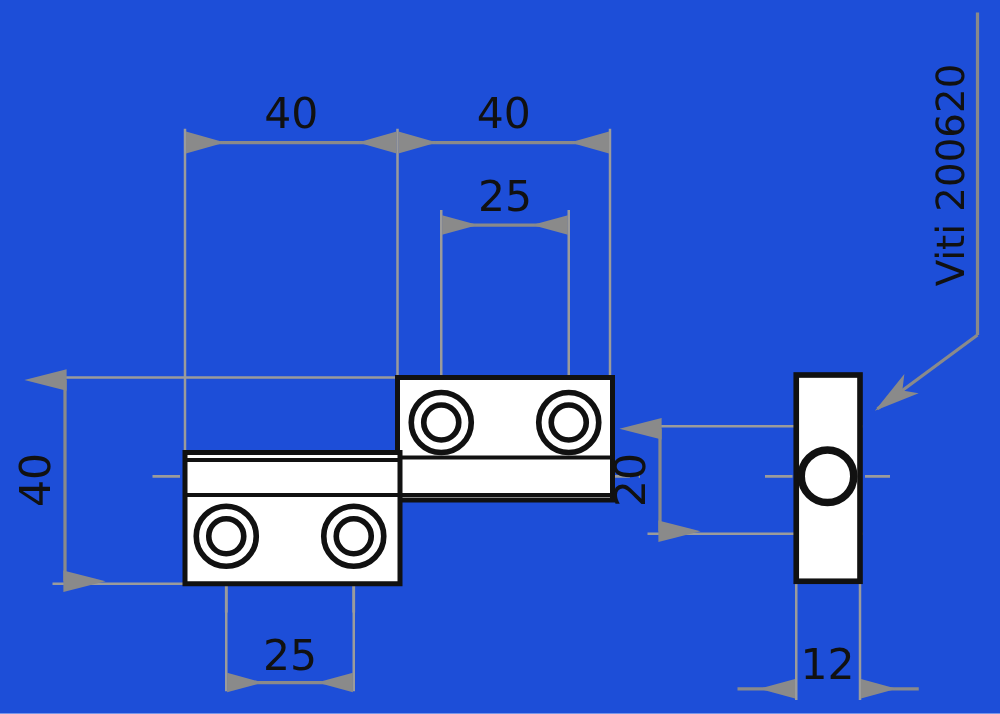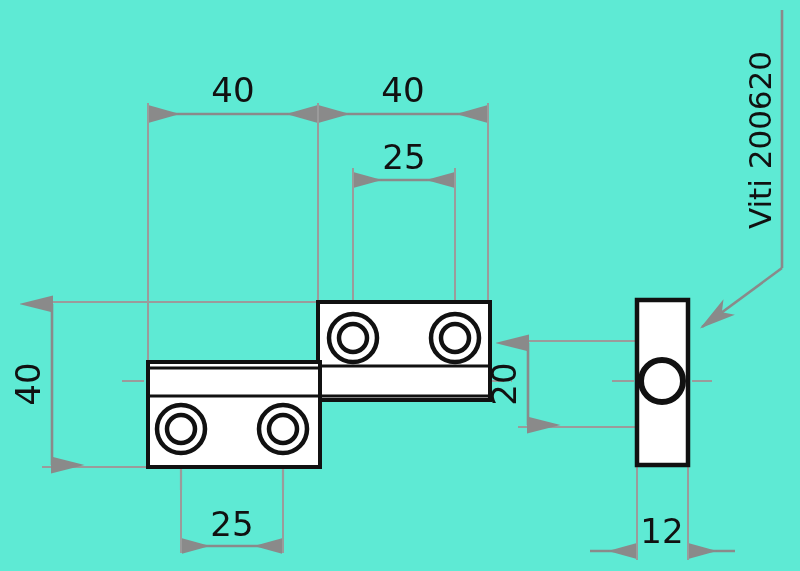--- a/index.html
+++ b/index.html
@@ -1,18 +1,18 @@
 <!DOCTYPE html>
 <html><head>
 <meta charset="utf-8">
 <style>
   html,body{margin:0;padding:0;background:#ffffff;}
   body{width:800px;height:571px;overflow:hidden;
        font-family:"DejaVu Sans","Liberation Sans",sans-serif;}
-  #sheet{position:relative;width:800px;height:571px;background:#5eead4;}
+  #sheet{position:relative;width:800px;height:571px;background:#1d4ed8;}
   svg{display:block;}
   .dimtext{font-family:"DejaVu Sans","Liberation Sans",sans-serif;
            font-size:34px;fill:#111111;}
   .labeltext{font-family:"DejaVu Sans","Liberation Sans",sans-serif;
              font-size:31px;fill:#111111;}
 </style>
 </head>
 <body>
 
 <div id="sheet">

